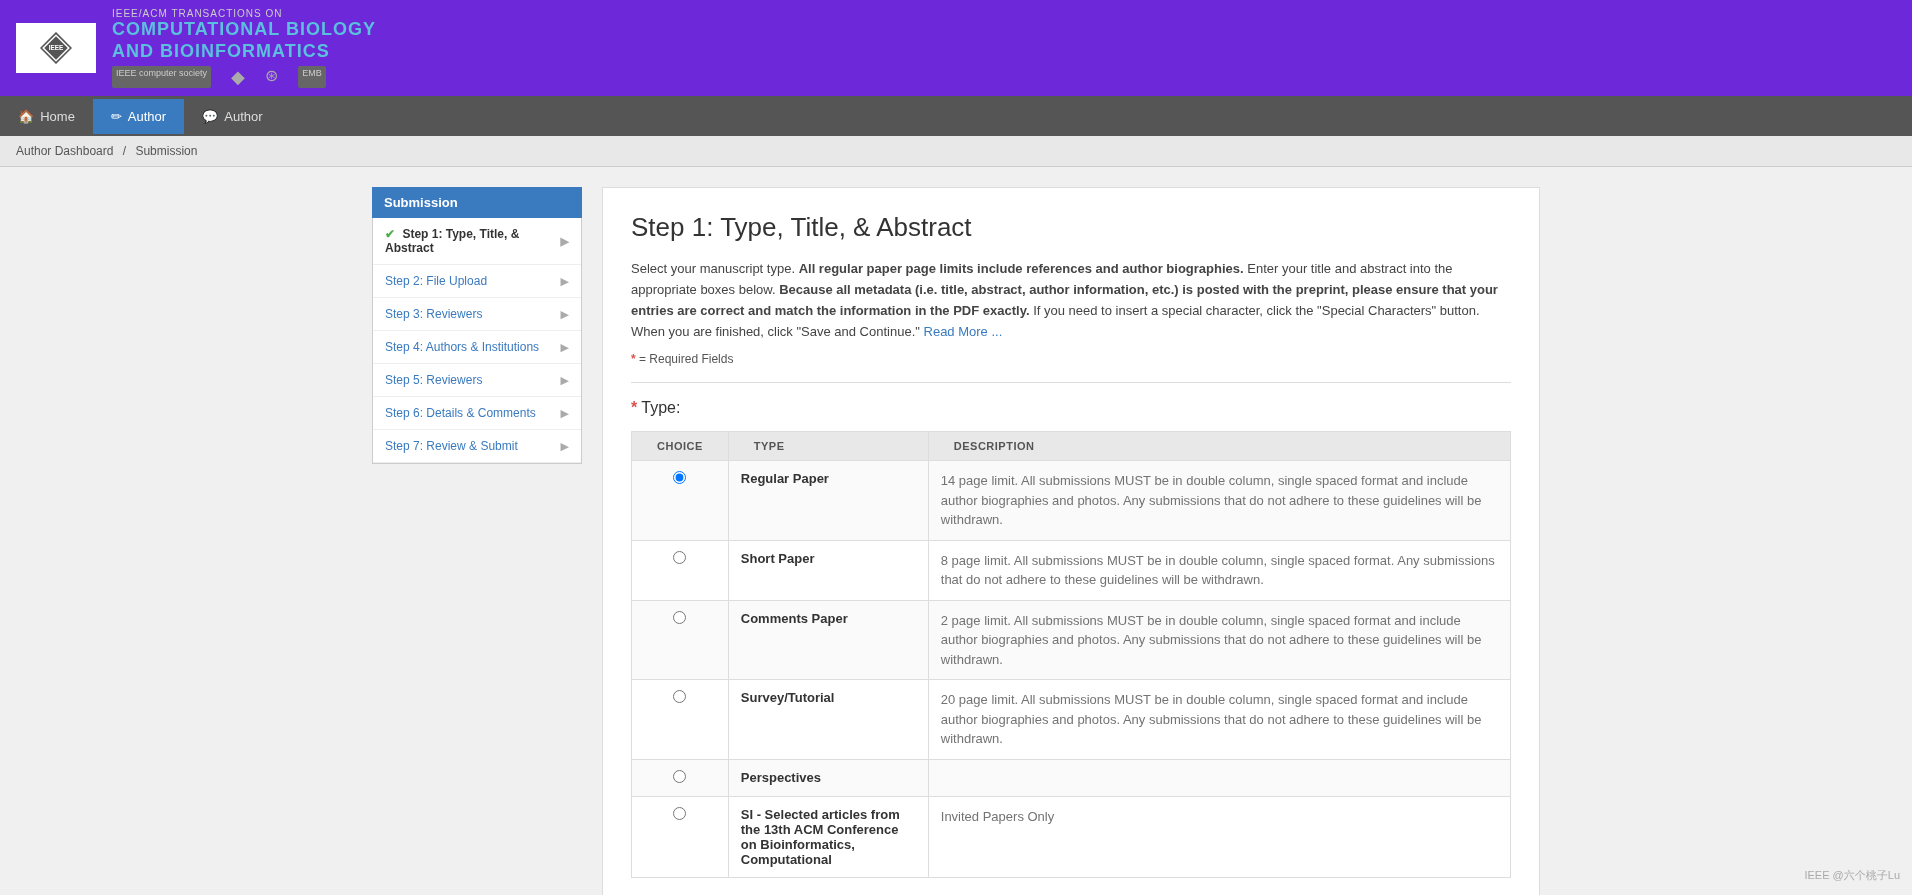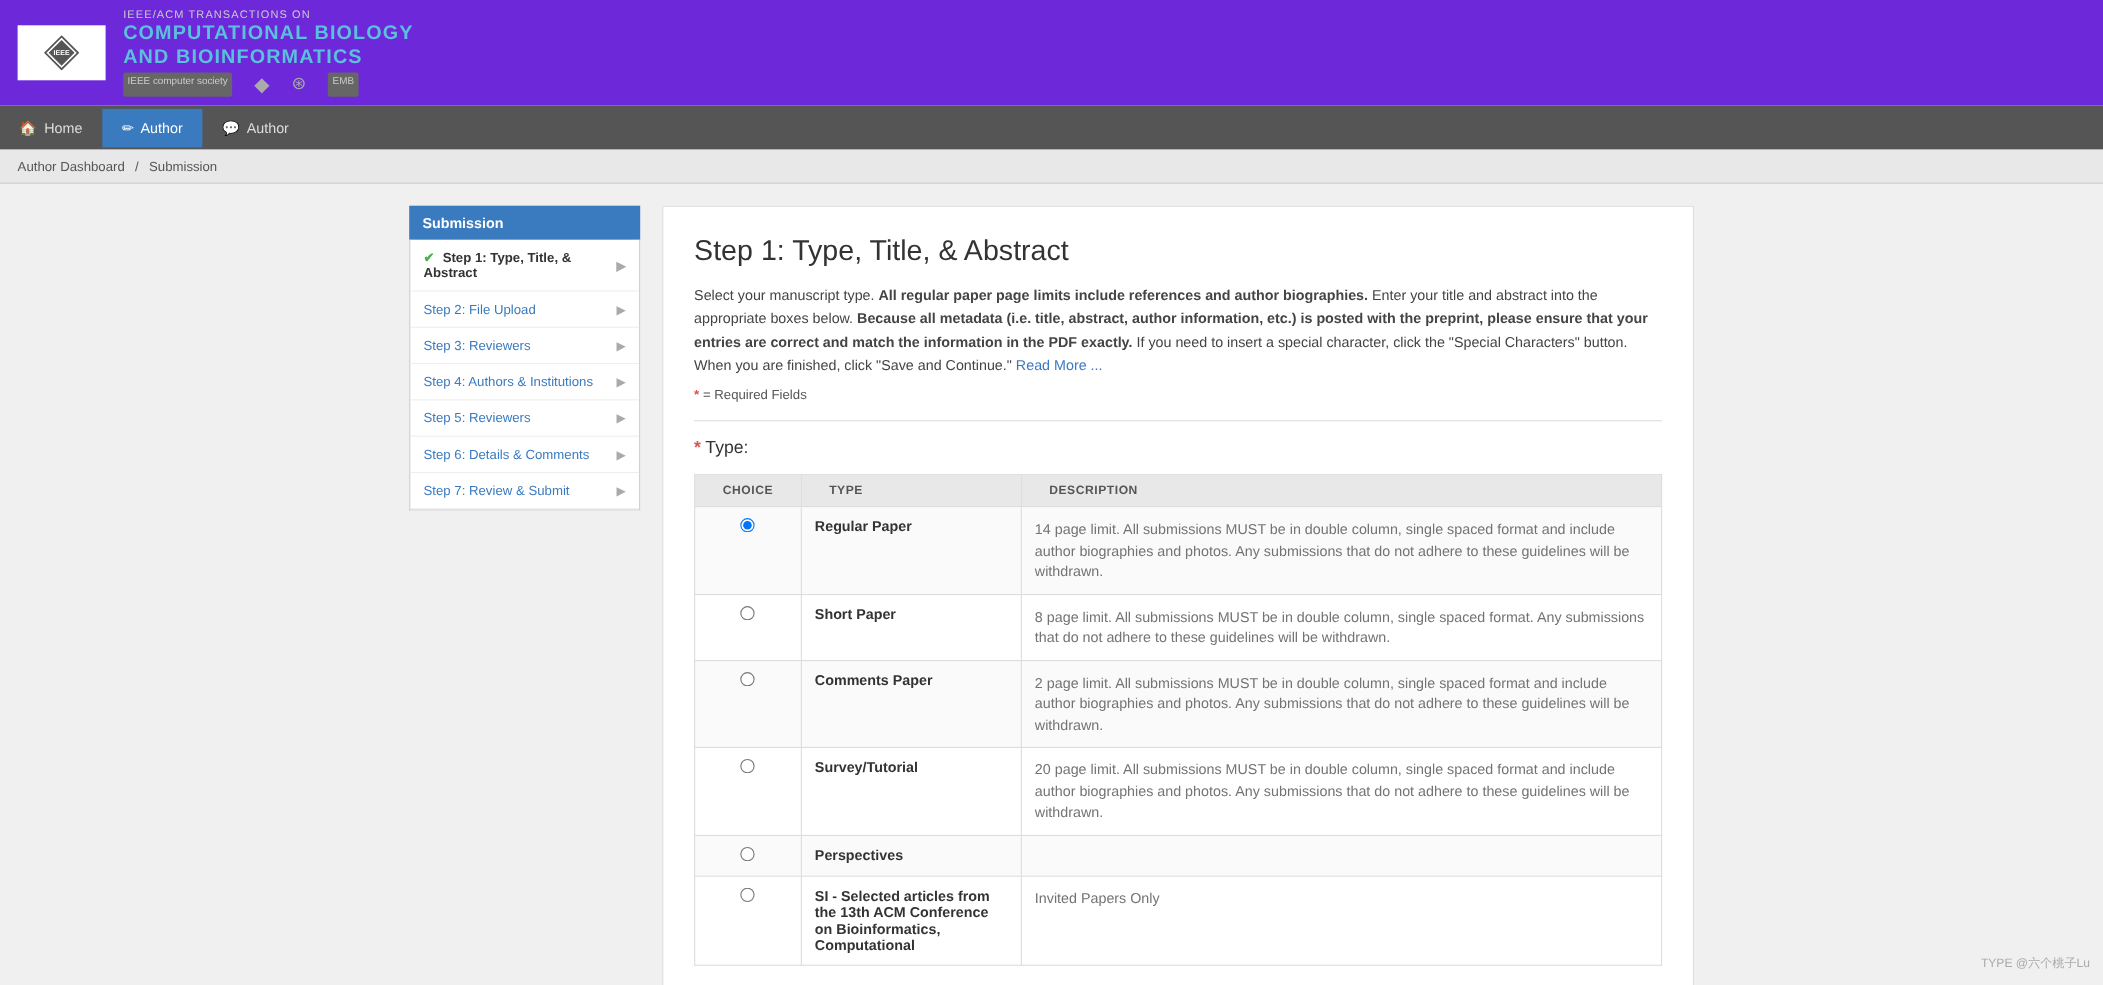--- a/index.html
+++ b/index.html
@@ -361,13 +361,13 @@
             <td style="text-align: center;"><input type="radio" name="manuscript_type" style=""></td>
             <td class="type-name">SI - Selected articles from the 13th ACM Conference on Bioinformatics, Computational</td>
             <td class="type-desc">Invited Papers Only</td>
           </tr>
         </tbody>
     </table>
 
   </div>
 </div>
 
-<div class="watermark">TYPE @六个桃子Lu</div>
+<div class="watermark">IEEE @六个桃子Lu</div>
 
 </body></html>

